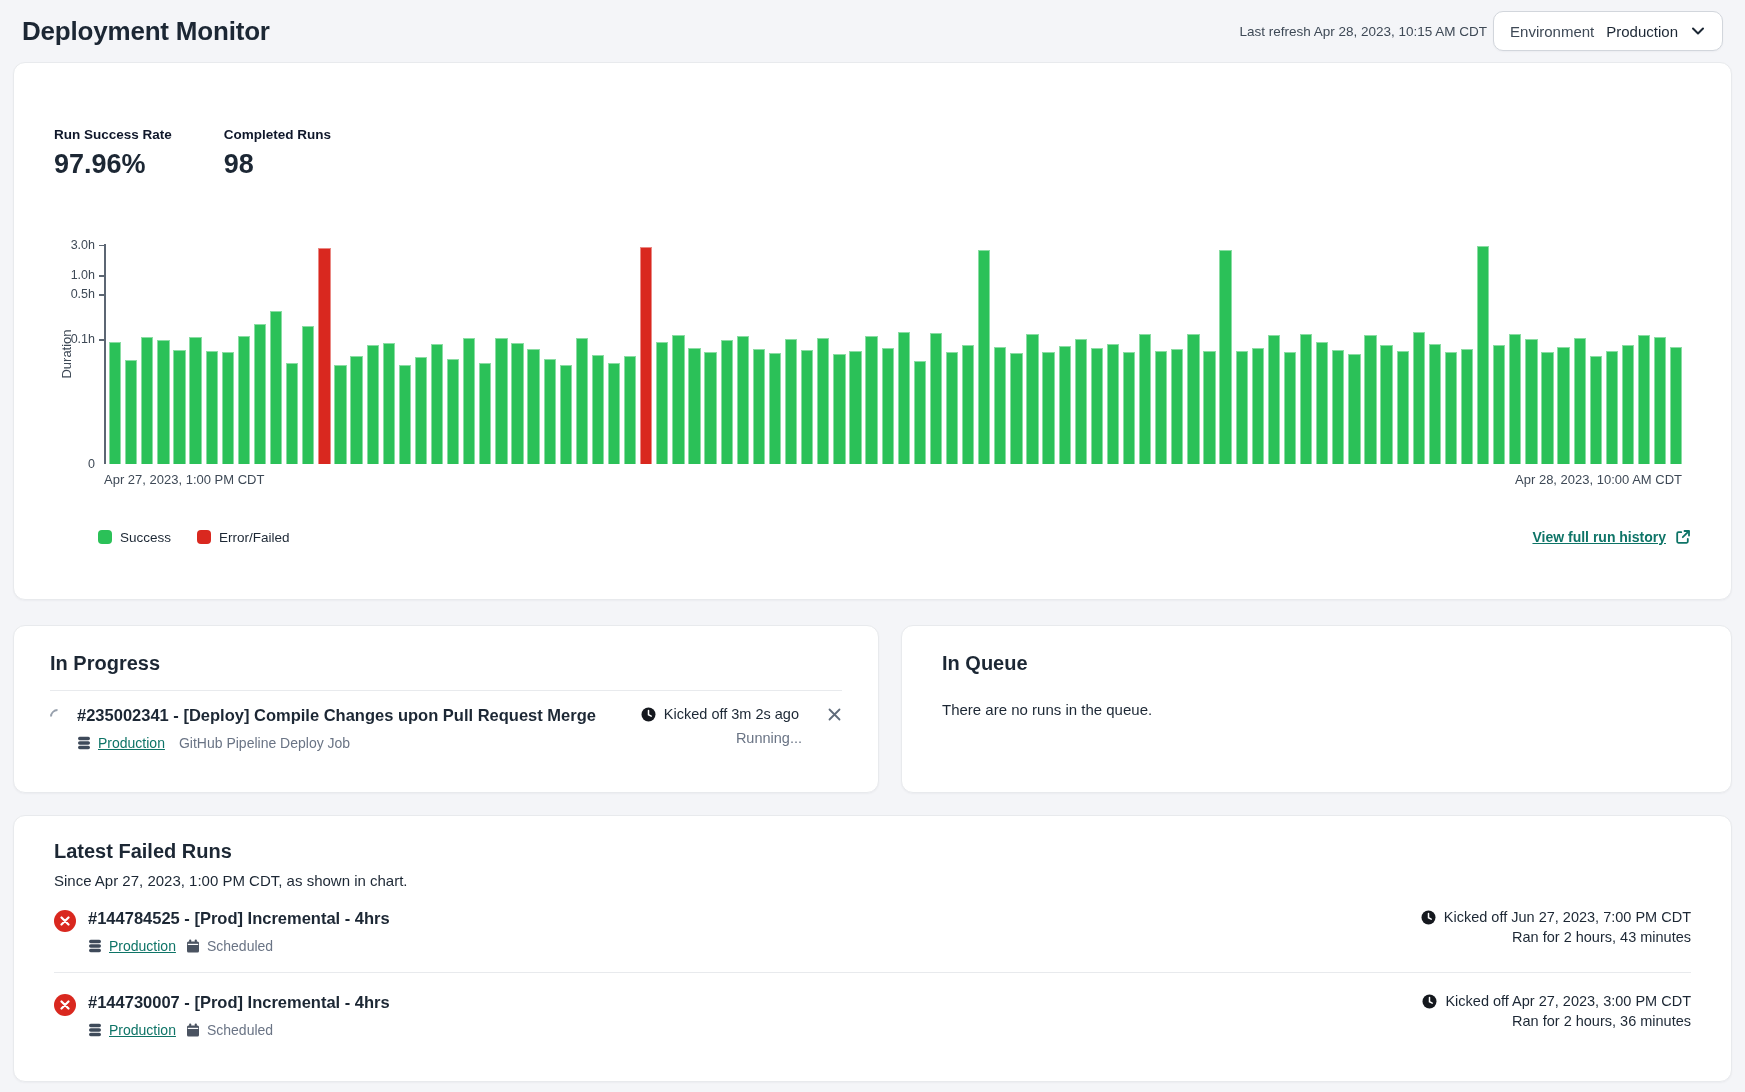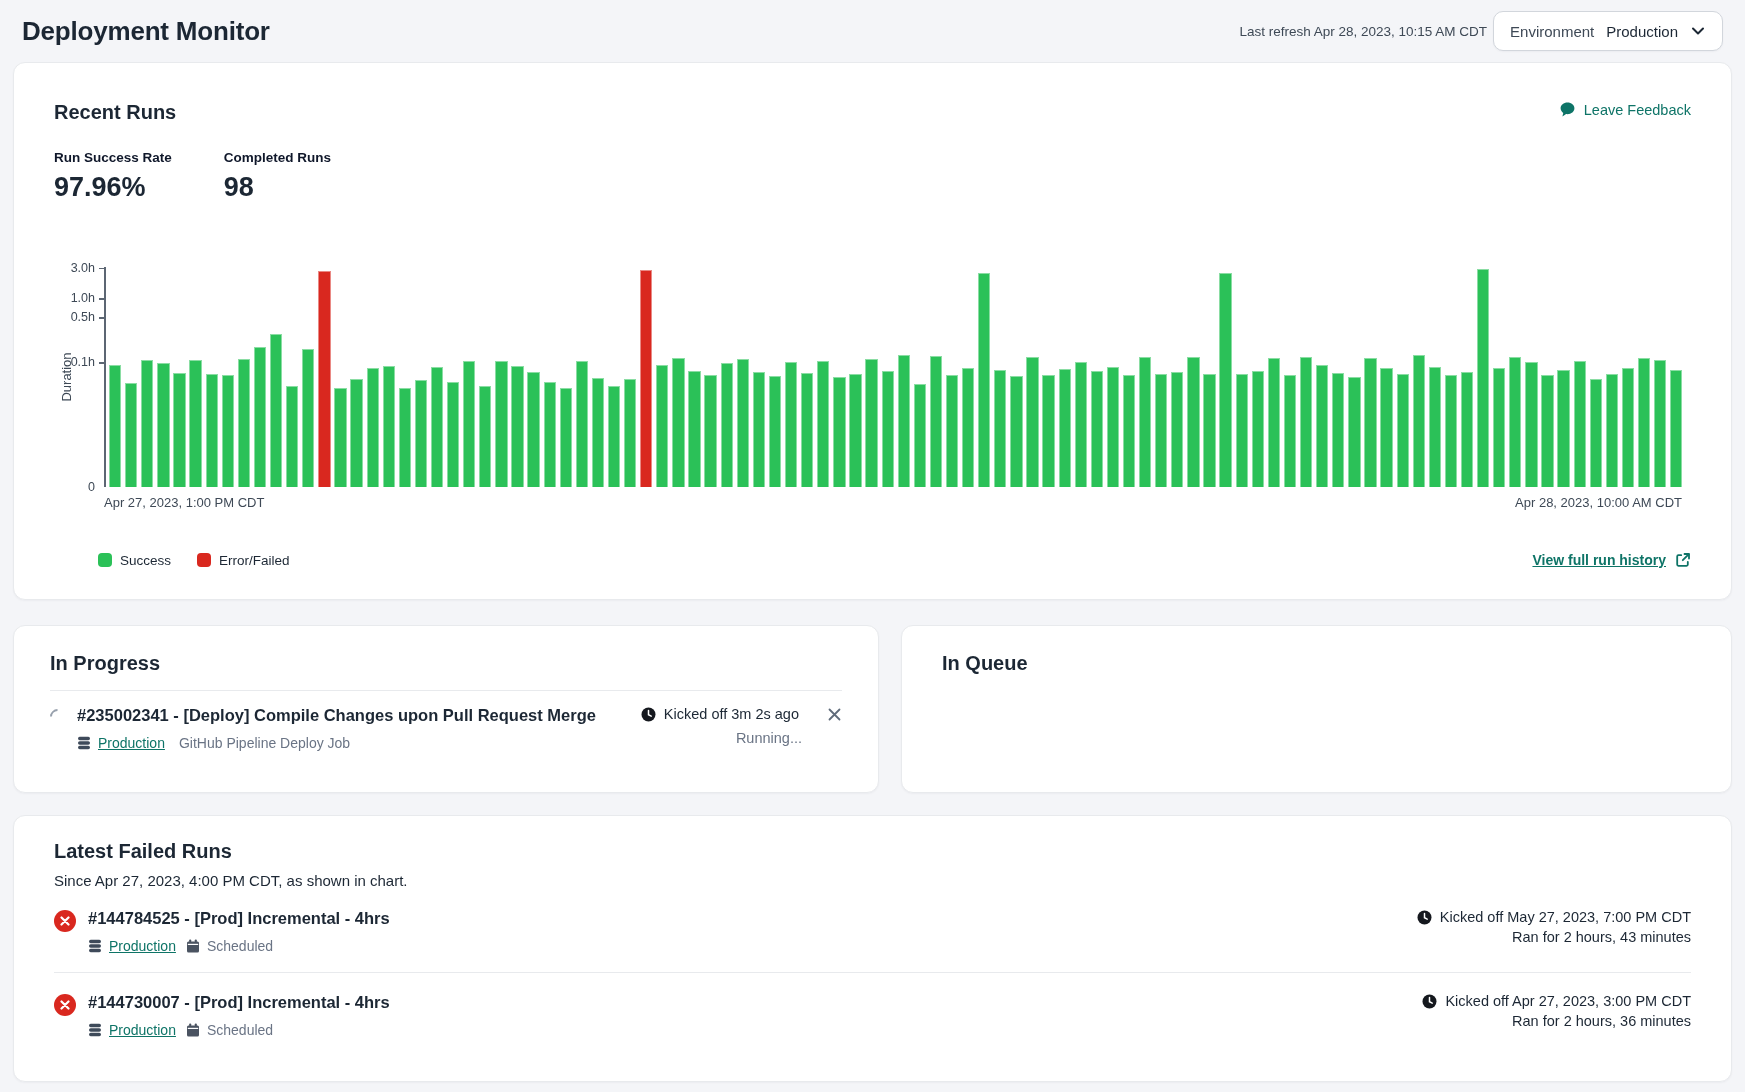--- a/index.html
+++ b/index.html
@@ -120,31 +120,20 @@
             <path d="M3 5.5 8 10.5 13 5.5" fill="none" stroke="#1c2734" stroke-width="2" stroke-linecap="round" stroke-linejoin="round"></path>
           </svg>
       </span>
     </button>
   </div>
 </header>
 
 <div class="page">
 
   <section class="card recent-runs">
-    <div class="rr-head">
-      <div class="card-title">Recent Runs</div>
-      <div class="feedback-link">
-        <span>
-          <svg width="17" height="17" viewBox="0 0 16 16">
-              <path d="M8 1.5c-3.6 0-6.5 2.4-6.5 5.4 0 1.75 1 3.3 2.5 4.3L3.2 14.6l3.5-2.3c.43.07.87.1 1.3.1 3.6 0 6.5-2.4 6.5-5.5S11.6 1.5 8 1.5z" fill="#0e7467"></path>
-            </svg>
-        </span>
-        <span>Leave Feedback</span>
-      </div>
-    </div>
 
     <div class="stats-row">
       <div class="stat">
         <div class="stat-label">Run Success Rate</div>
         <div class="stat-value">97.96%</div>
       </div>
       <div class="stat">
         <div class="stat-label">Completed Runs</div>
         <div class="stat-value">98</div>
       </div>
@@ -328,26 +317,27 @@
                 </svg>
             </span>
           </div>
           <div class="running-text">Running...</div>
         </div>
       </div>
     </section>
 
     <section class="card in-queue">
       <div class="card-title">In Queue</div>
+      <div class="queue-empty">There are no runs in the queue.</div>
     </section>
   </div>
 
   <section class="card failed-card">
     <div class="card-title">Latest Failed Runs</div>
-    <div class="failed-subtitle">Since Apr 27, 2023, 4:00 PM CDT, as shown in chart.</div>
+    <div class="failed-subtitle">Since Apr 27, 2023, 1:00 PM CDT, as shown in chart.</div>
 
     <div class="failed-row">
       <div class="failed-left">
         <div class="fail-icon">
           <svg width="10" height="10" viewBox="0 0 10 10">
               <path d="M1.5 1.5 8.5 8.5 M8.5 1.5 1.5 8.5" stroke="#fff" stroke-width="2.2" stroke-linecap="round"></path>
             </svg>
         </div>
         <div class="run-main">
           <div class="run-title">#144784525 - [Prod] Incremental - 4hrs</div>
@@ -377,21 +367,21 @@
         </div>
       </div>
       <div class="failed-right">
         <div class="kicked-row">
           <span>
             <svg width="15" height="15" viewBox="0 0 15 15">
                 <circle cx="7.5" cy="7.5" r="7" fill="#15181e"></circle>
                 <path d="M7.5 3.6v4.1l2.7 1.5" stroke="#fff" stroke-width="1.5" fill="none" stroke-linecap="round"></path>
               </svg>
           </span>
-          <span>Kicked off May 27, 2023, 7:00 PM CDT</span>
+          <span>Kicked off Jun 27, 2023, 7:00 PM CDT</span>
         </div>
         <div class="ran-for">Ran for 2 hours, 43 minutes</div>
       </div>
     </div>
 
     <div class="failed-row">
       <div class="failed-left">
         <div class="fail-icon">
           <svg width="10" height="10" viewBox="0 0 10 10">
               <path d="M1.5 1.5 8.5 8.5 M8.5 1.5 1.5 8.5" stroke="#fff" stroke-width="2.2" stroke-linecap="round"></path>

